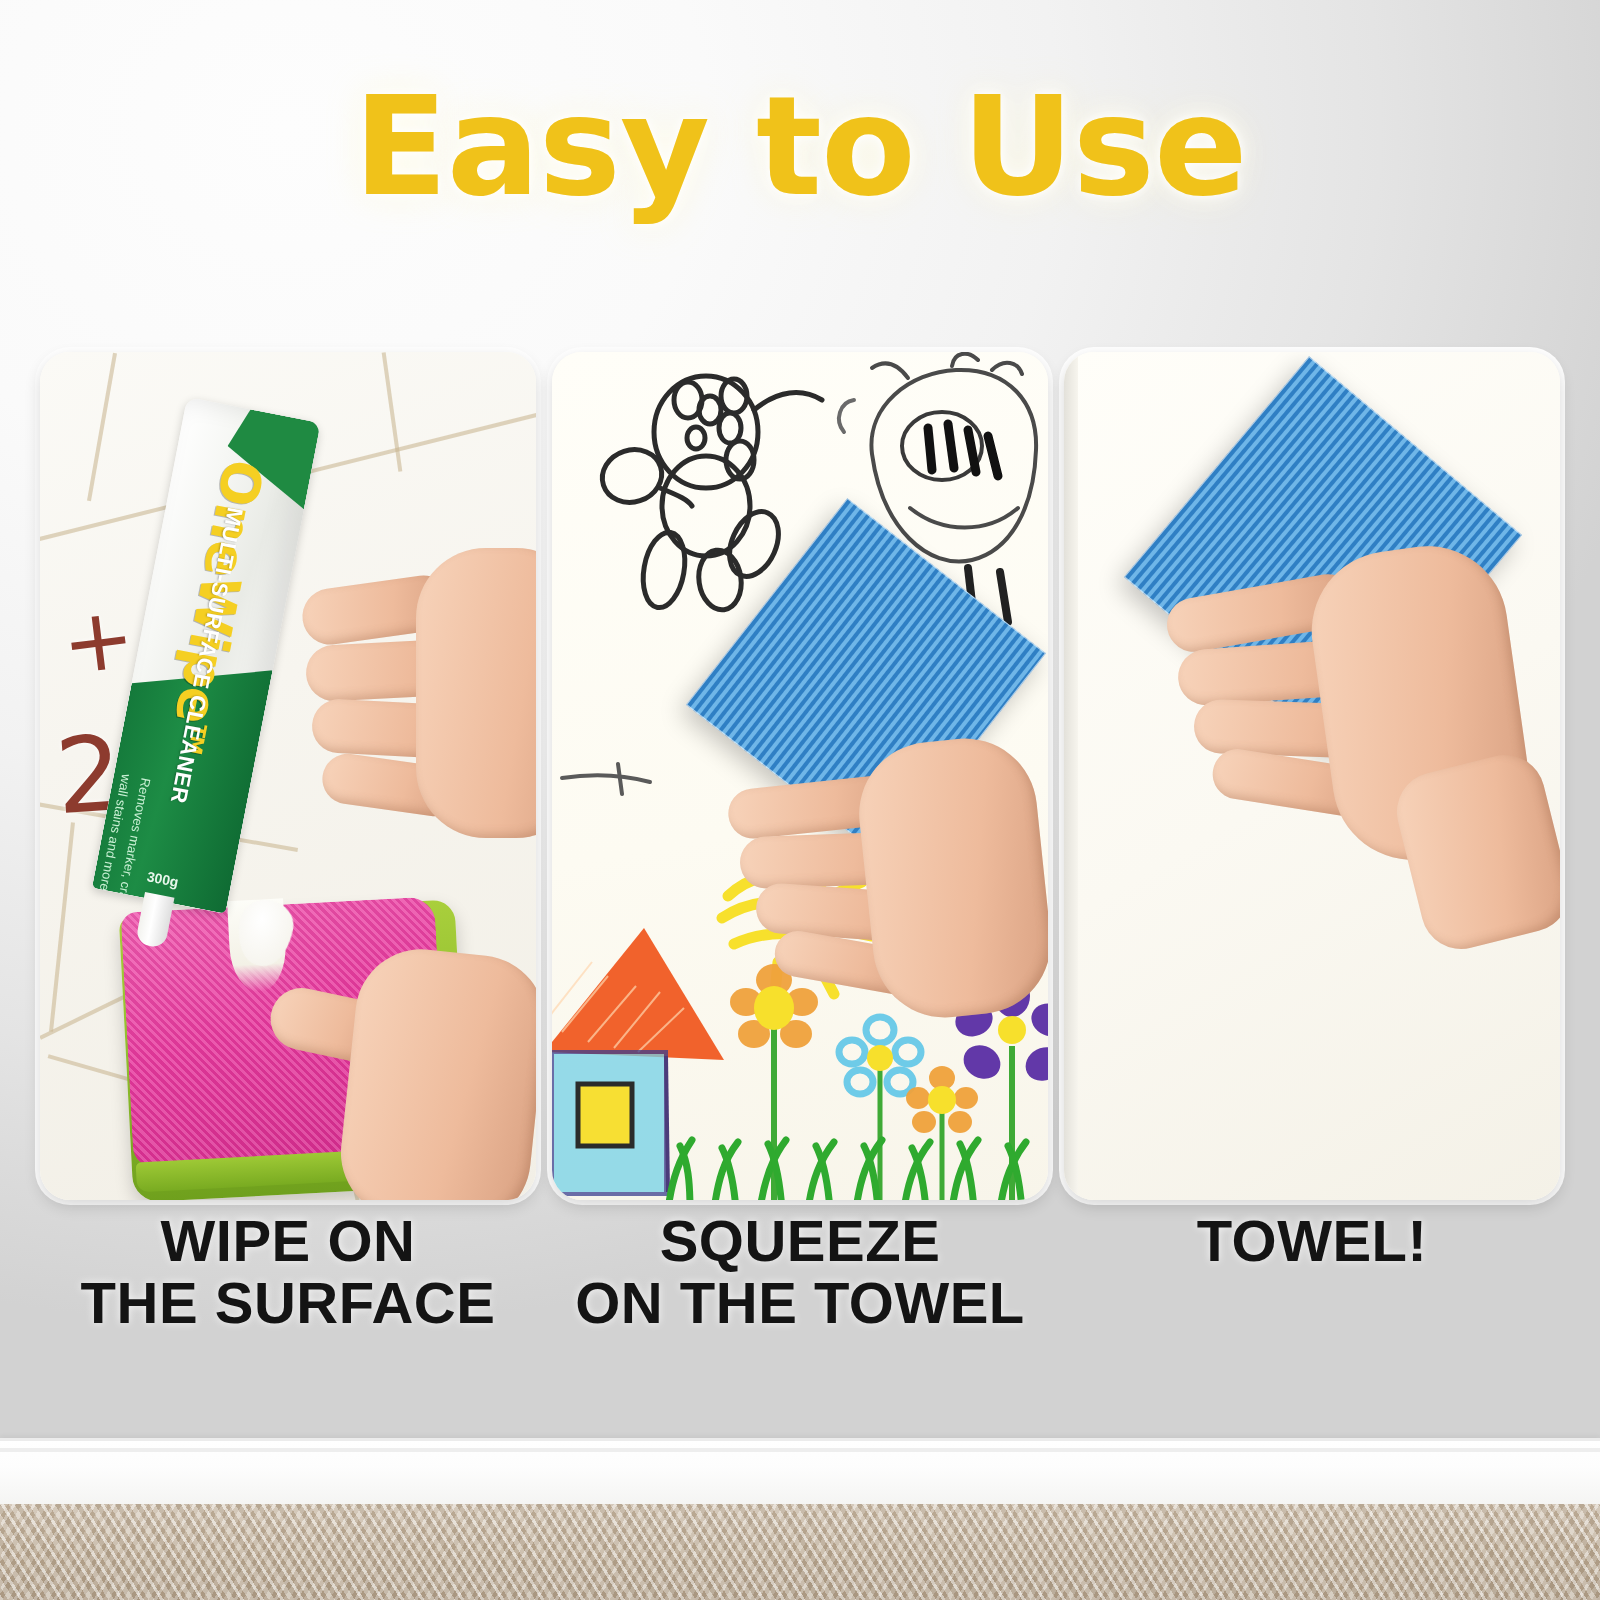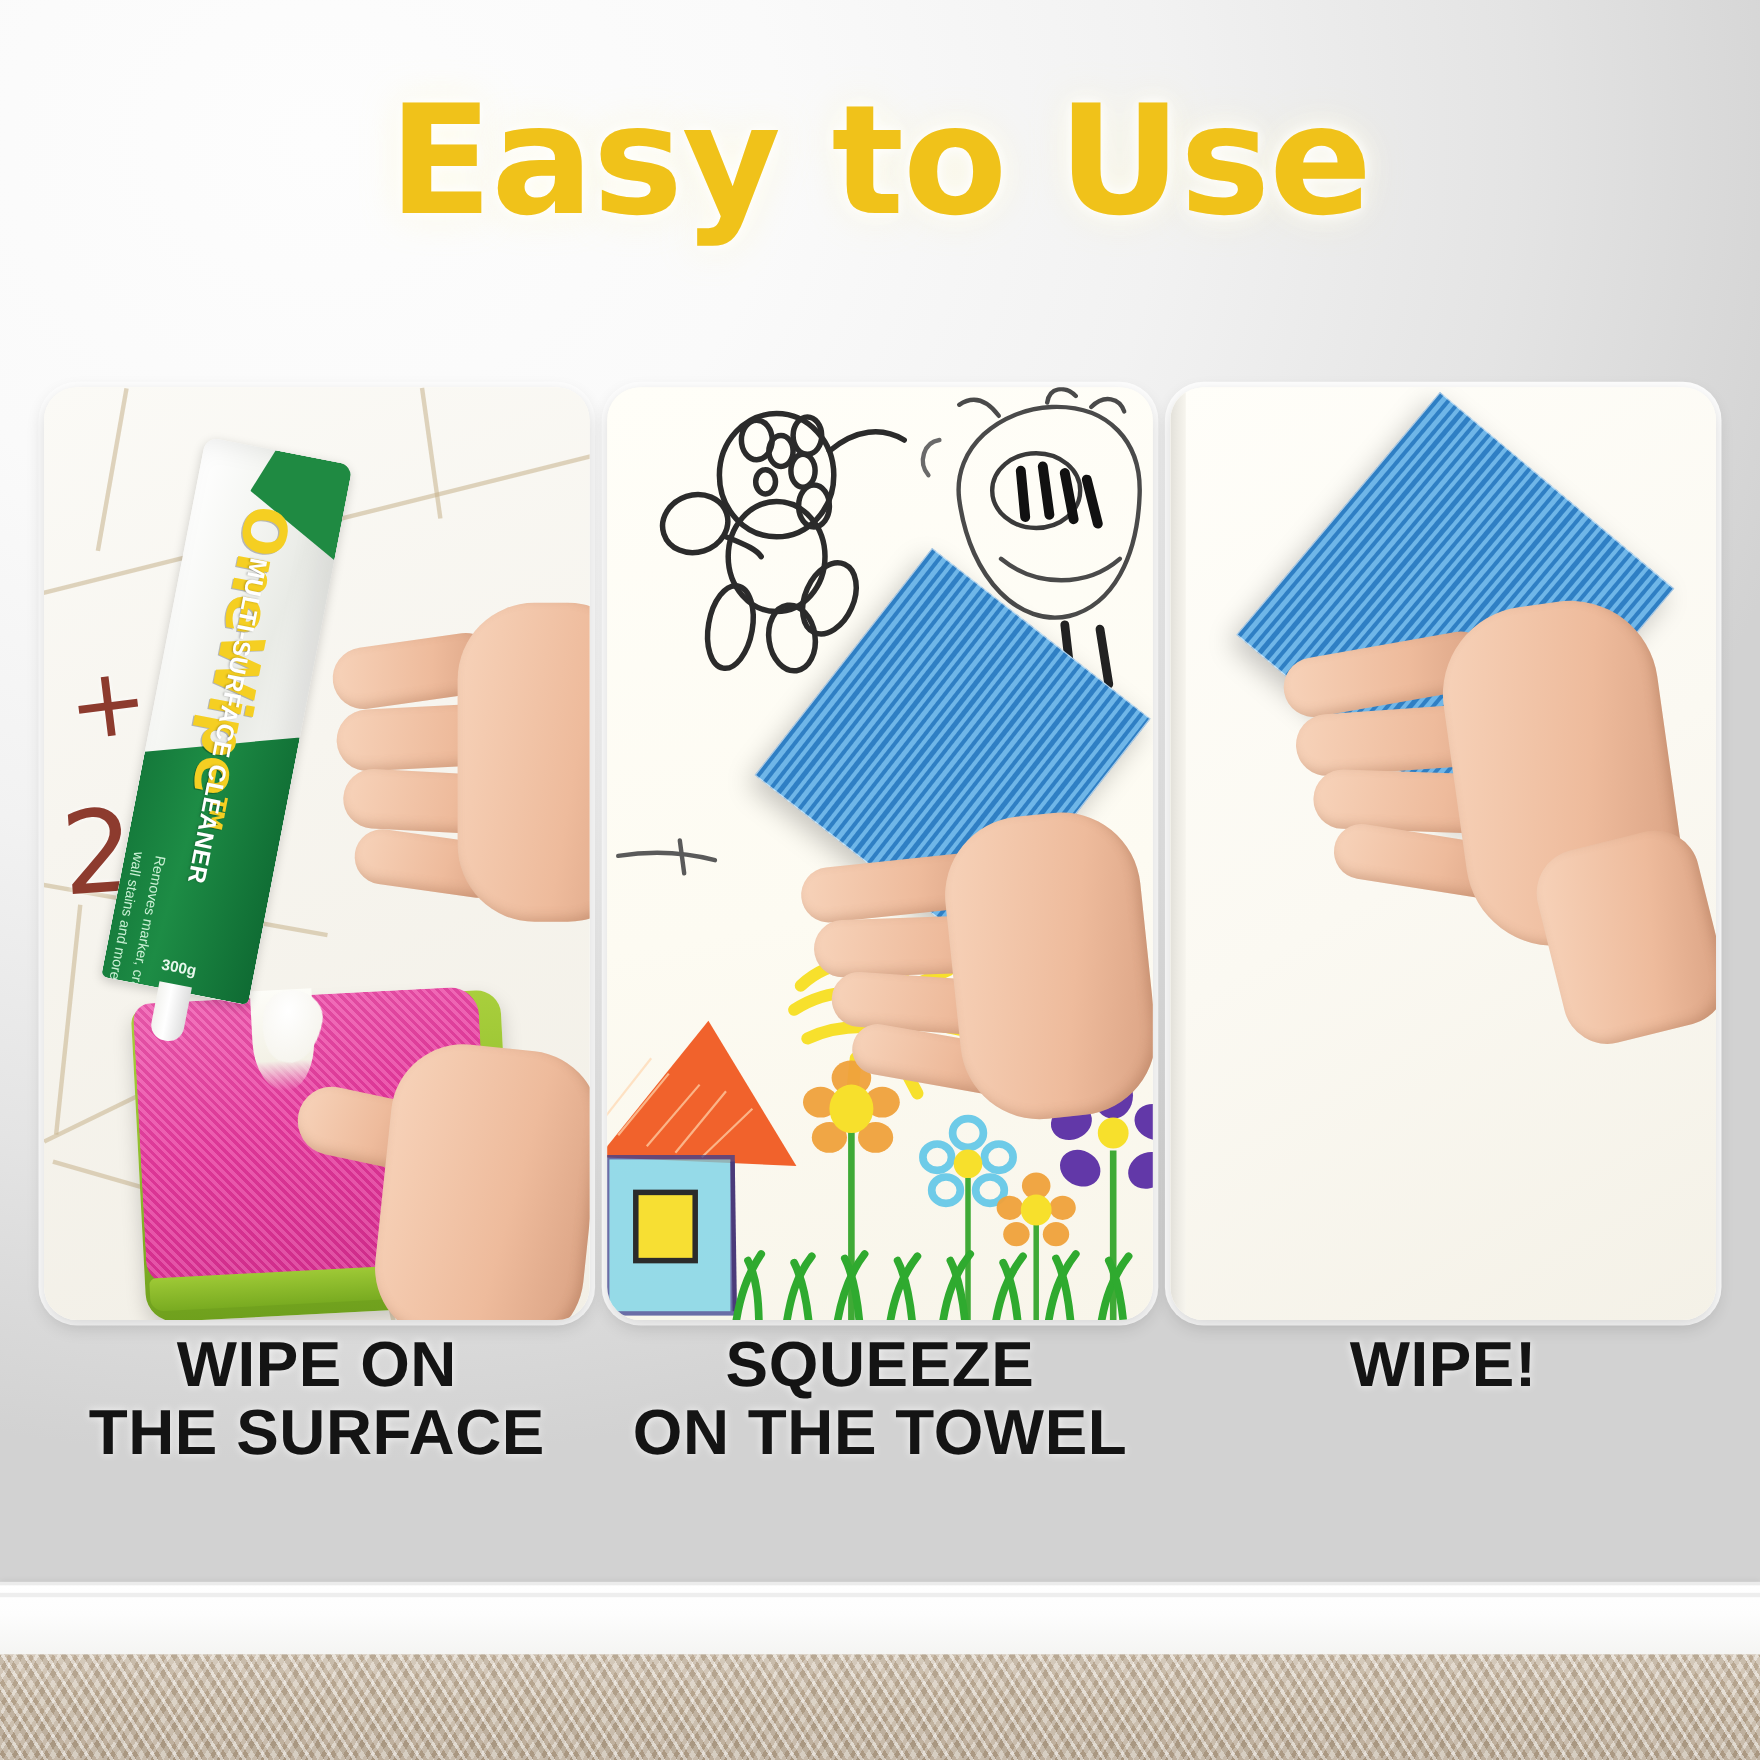--- a/index.html
+++ b/index.html
@@ -581,21 +581,21 @@
   <div class="captions">
     <div class="caption">
       <div>WIPE ON</div>
       <div>THE SURFACE</div>
     </div>
     <div class="caption">
       <div>SQUEEZE</div>
       <div>ON THE TOWEL</div>
     </div>
     <div class="caption">
-      <div>WIPE!</div>
+      <div>TOWEL!</div>
       <div></div>
     </div>
   </div>
 
   <div class="baseboard"></div>
   <div class="floor"></div>
 
 </div>
 
 </body></html>

